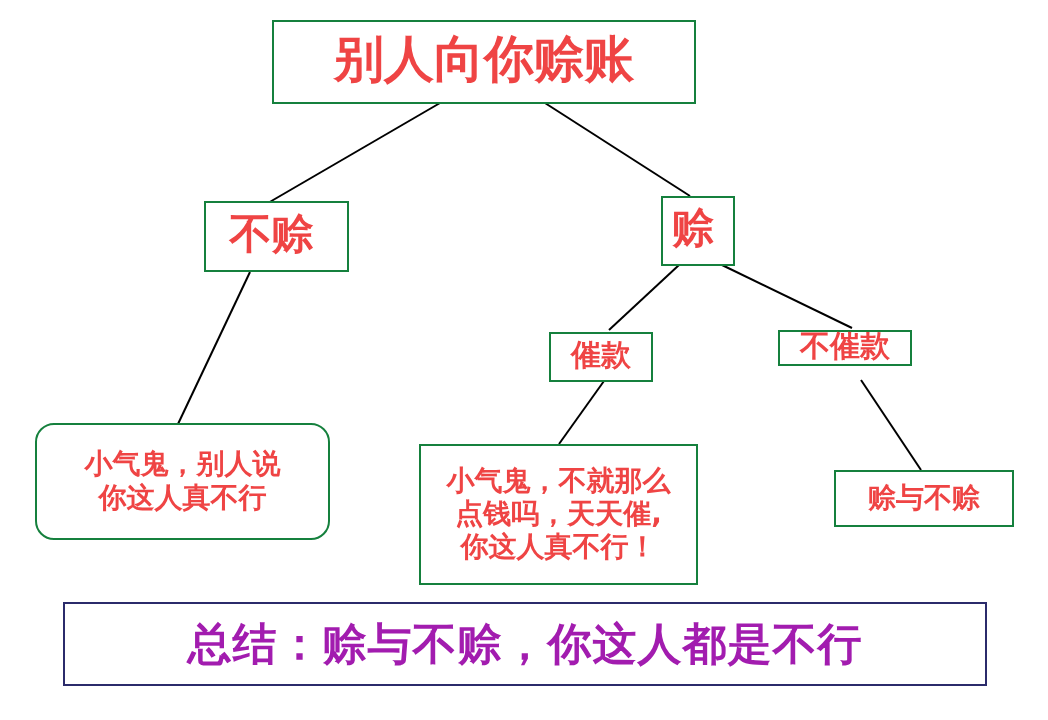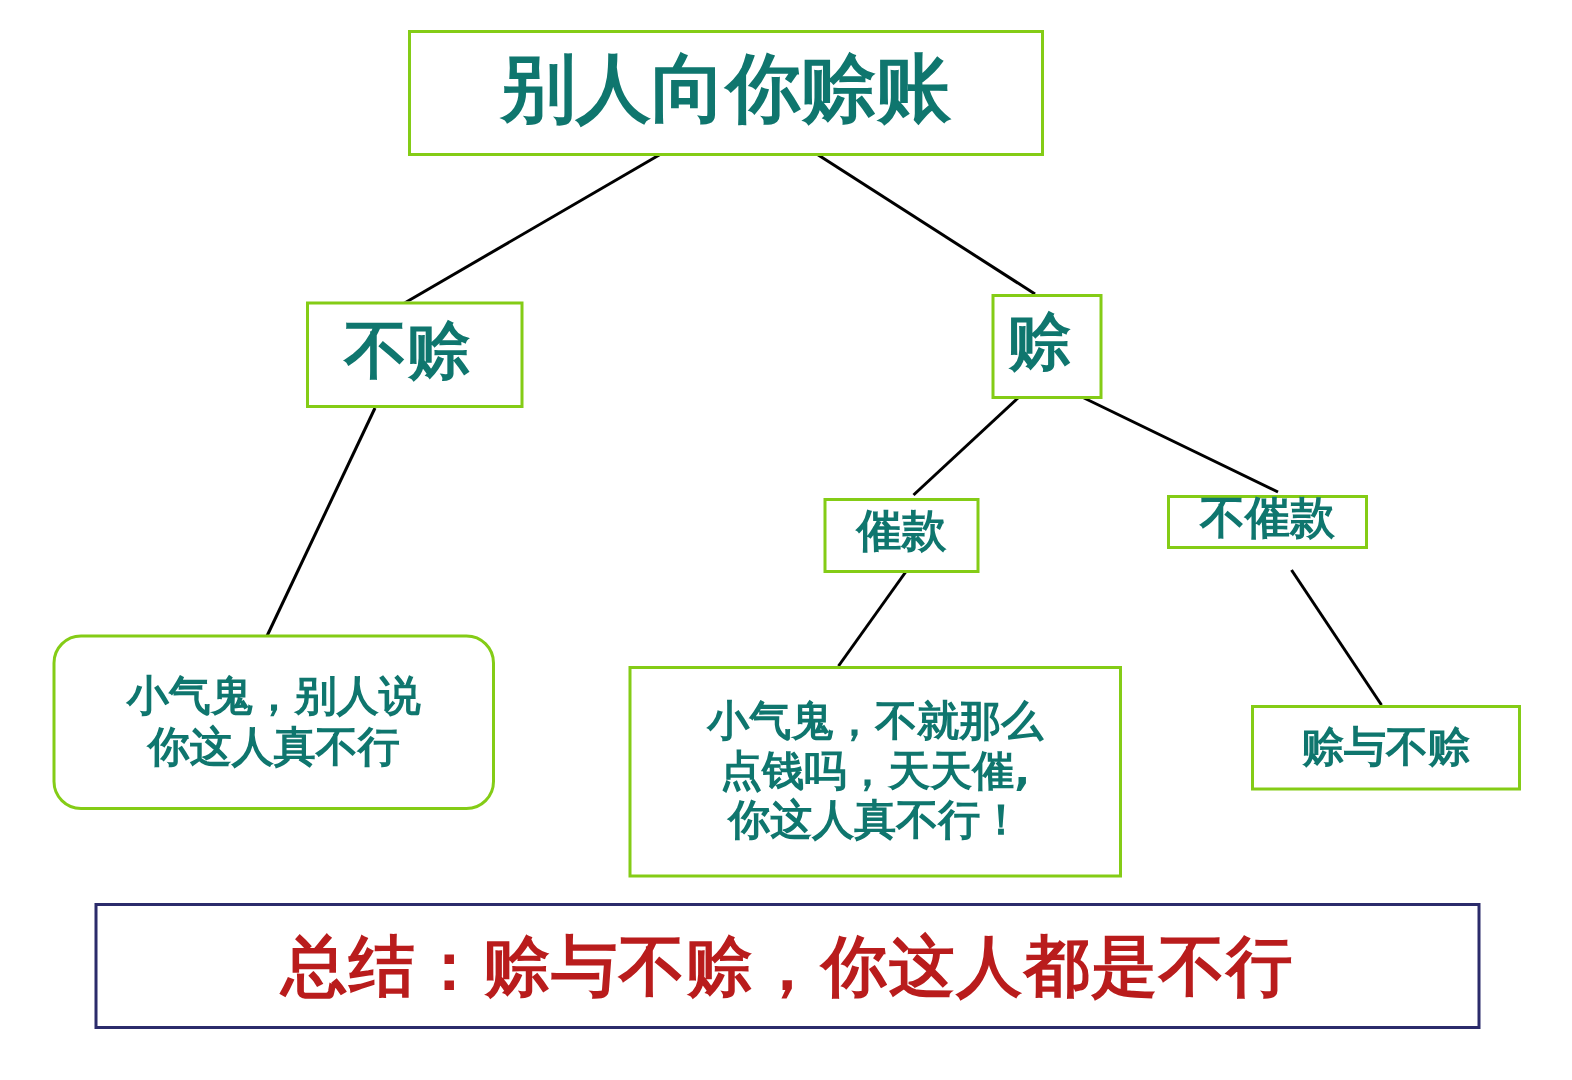--- a/index.html
+++ b/index.html
@@ -22,29 +22,29 @@
     position: absolute;
     left: 0;
     top: 0;
     width: 1048px;
     height: 720px;
     pointer-events: none;
   }
   .node {
     position: absolute;
     box-sizing: border-box;
-    border: 2px solid #84cc16;
+    border: 2px solid #15803d;
     background: #ffffff;
     display: flex;
     align-items: center;
     justify-content: center;
     text-align: center;
     line-height: 1.18;
     white-space: pre-line;
-    color: #0f766e;
+    color: #ef4444;
   }
   .root {
     font-size: 50px;
     font-weight: 700;
     padding: 2px 16px 8px 16px;
   }
   .lvl2 {
     font-size: 42px;
     font-weight: 700;
     padding: 0px 20px 6px 10px;
@@ -63,21 +63,21 @@
     position: absolute;
     box-sizing: border-box;
     border: 2px solid #2b2b6b;
     background: #ffffff;
     display: flex;
     align-items: center;
     justify-content: center;
     text-align: center;
     font-size: 44px;
     font-weight: 700;
-    color: #b91c1c;
+    color: #a21caf;
     letter-spacing: 1px;
   }
 </style>
 </head>
 <body>
 
 <div id="canvas">
 
   <svg id="edges" viewBox="0 0 1048 720">
     <line x1="440" y1="103" x2="268" y2="203" stroke="#000000" stroke-width="2"></line>
@@ -95,21 +95,21 @@
 
   <div class="node lvl2" style="left:661px; top:196px; width:74px; height:70px;">赊</div>
 
   <div class="node lvl3" style="left:549px; top:332px; width:104px; height:50px;">催款</div>
 
   <div class="node lvl3" style="left:778px; top:330px; width:134px; height:36px;">不催款</div>
 
   <div class="node leaf" style="left:35px; top:423px; width:295px; height:117px;border-radius:19px;">小气鬼，别人说
 你这人真不行</div>
 
-  <div class="node leaf" style="left:419px; top:444px; width:329px; height:141px;">小气鬼，不就那么
+  <div class="node leaf" style="left:419px; top:444px; width:279px; height:141px;">小气鬼，不就那么
 点钱吗，天天催,
 你这人真不行！</div>
 
   <div class="node leaf" style="left:834px; top:470px; width:180px; height:57px;">赊与不赊</div>
 
   <div class="summary" style="left:63px; top:602px; width:924px; height:84px;">总结：赊与不赊，你这人都是不行</div>
 
 </div>
 
 </body></html>

